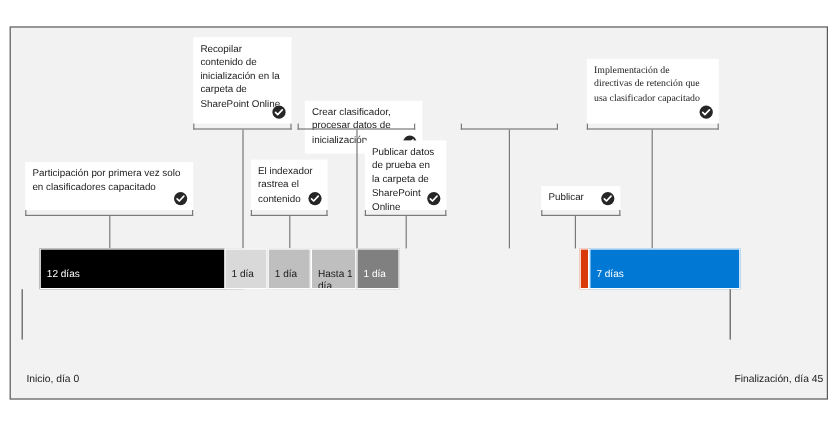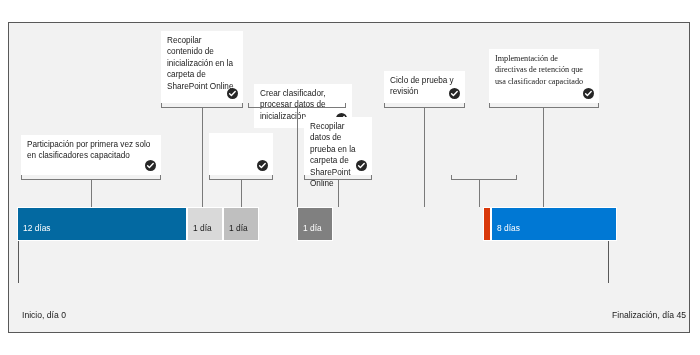--- a/index.html
+++ b/index.html
@@ -119,28 +119,20 @@
       <span class="ctext">Crear clasificador, procesar datos de inicialización</span>
       <span class="check">
         <svg viewBox="0 0 11 11">
             <path d="M2.6 5.7 L4.4 7.5 L8.2 3.5" stroke="#ffffff" stroke-width="1.4" fill="none" stroke-linecap="round" stroke-linejoin="round"></path>
           </svg>
       </span>
     </div>
     <div class="bracket" style="left:239px;top:80px;width:98px;"></div>
     <div class="drop" style="left:288px;top:85px;height:99px;"></div>
 
-    <div class="callout" style="left:375px;top:48px;width:81px;height:32px;">
-      <span class="ctext">Ciclo de prueba y revisión</span>
-      <span class="check">
-        <svg viewBox="0 0 11 11">
-            <path d="M2.6 5.7 L4.4 7.5 L8.2 3.5" stroke="#ffffff" stroke-width="1.4" fill="none" stroke-linecap="round" stroke-linejoin="round"></path>
-          </svg>
-      </span>
-    </div>
     <div class="bracket" style="left:375px;top:80px;width:81px;"></div>
     <div class="drop" style="left:415px;top:85px;height:99px;"></div>
 
     <div class="callout" style="left:480px;top:26px;width:110px;height:54px;font-family:Liberation Serif, serif;">
       <span class="ctext">Implementación de directivas de retención que usa clasificador capacitado</span>
       <span class="check">
         <svg viewBox="0 0 11 11">
             <path d="M2.6 5.7 L4.4 7.5 L8.2 3.5" stroke="#ffffff" stroke-width="1.4" fill="none" stroke-linecap="round" stroke-linejoin="round"></path>
           </svg>
       </span>
@@ -153,69 +145,81 @@
       <span class="check">
         <svg viewBox="0 0 11 11">
             <path d="M2.6 5.7 L4.4 7.5 L8.2 3.5" stroke="#ffffff" stroke-width="1.4" fill="none" stroke-linecap="round" stroke-linejoin="round"></path>
           </svg>
       </span>
     </div>
     <div class="bracket" style="left:12px;top:152px;width:140px;"></div>
     <div class="drop" style="left:82px;top:157px;height:27px;"></div>
 
     <div class="callout" style="left:200px;top:110px;width:64px;height:42px;">
+      <span class="ctext">El indexador rastrea el contenido</span>
       <span class="check">
         <svg viewBox="0 0 11 11">
             <path d="M2.6 5.7 L4.4 7.5 L8.2 3.5" stroke="#ffffff" stroke-width="1.4" fill="none" stroke-linecap="round" stroke-linejoin="round"></path>
           </svg>
       </span>
     </div>
     <div class="bracket" style="left:200px;top:152px;width:64px;"></div>
     <div class="drop" style="left:232px;top:157px;height:27px;"></div>
 
     <div class="callout" style="left:295px;top:94px;width:68px;height:58px;">
-      <span class="ctext">Recopilar datos de prueba en la carpeta de SharePoint Online</span>
+      <span class="ctext">Publicar datos de prueba en la carpeta de SharePoint Online</span>
       <span class="check">
         <svg viewBox="0 0 11 11">
             <path d="M2.6 5.7 L4.4 7.5 L8.2 3.5" stroke="#ffffff" stroke-width="1.4" fill="none" stroke-linecap="round" stroke-linejoin="round"></path>
           </svg>
       </span>
     </div>
     <div class="bracket" style="left:295px;top:152px;width:68px;"></div>
     <div class="drop" style="left:329px;top:157px;height:27px;"></div>
 
+    <div class="callout" style="left:442px;top:132px;width:66px;height:20px;">
+      <span class="ctext">Publicar</span>
+      <span class="check">
+        <svg viewBox="0 0 11 11">
+            <path d="M2.6 5.7 L4.4 7.5 L8.2 3.5" stroke="#ffffff" stroke-width="1.4" fill="none" stroke-linecap="round" stroke-linejoin="round"></path>
+          </svg>
+      </span>
+    </div>
     <div class="bracket" style="left:442px;top:152px;width:66px;"></div>
     <div class="drop" style="left:470px;top:157px;height:27px;"></div>
 
     <div class="bar" style="left:8px;top:184px;width:600px;">
 
-      <div class="seg" style="left:0px;width:170px;background:#0369a1;">
+      <div class="seg" style="left:16px;width:170px;background:#000000;">
         <span>12 días</span>
       </div>
 
       <div class="seg dark-text" style="left:170px;width:36px;background:#d9d9d9;">
         <span>1 día</span>
       </div>
 
       <div class="seg dark-text" style="left:206px;width:36px;background:#bfbfbf;">
         <span>1 día</span>
       </div>
 
+      <div class="seg dark-text" style="left:242px;width:38px;background:#bfbfbf;">
+        <span>Hasta 1 día</span>
+      </div>
 
       <div class="seg" style="left:280px;width:36px;background:#808080;">
         <span>1 día</span>
       </div>
 
 
       <div class="seg" style="left:466px;width:8px;background:#d9380a;border-left-width:1px;border-right-width:1px;">
         <span></span>
       </div>
 
       <div class="seg" style="left:474px;width:126px;background:#0078d4;">
-        <span>8 días</span>
+        <span>7 días</span>
       </div>
     </div>
 
     <div class="endmark" style="left:9px;top:218px;height:42px;"></div>
     <div class="endlabel" style="left:13px;top:248px;">Inicio, día 0</div>
 
     <div class="endmark" style="left:599px;top:218px;height:42px;"></div>
     <div class="endlabel" style="left:603px;top:248px;">Finalización, día 45</div>
 
   </div>

